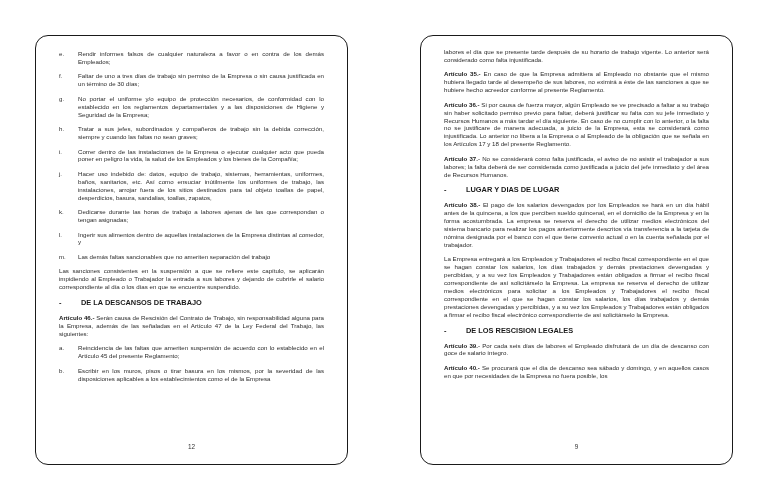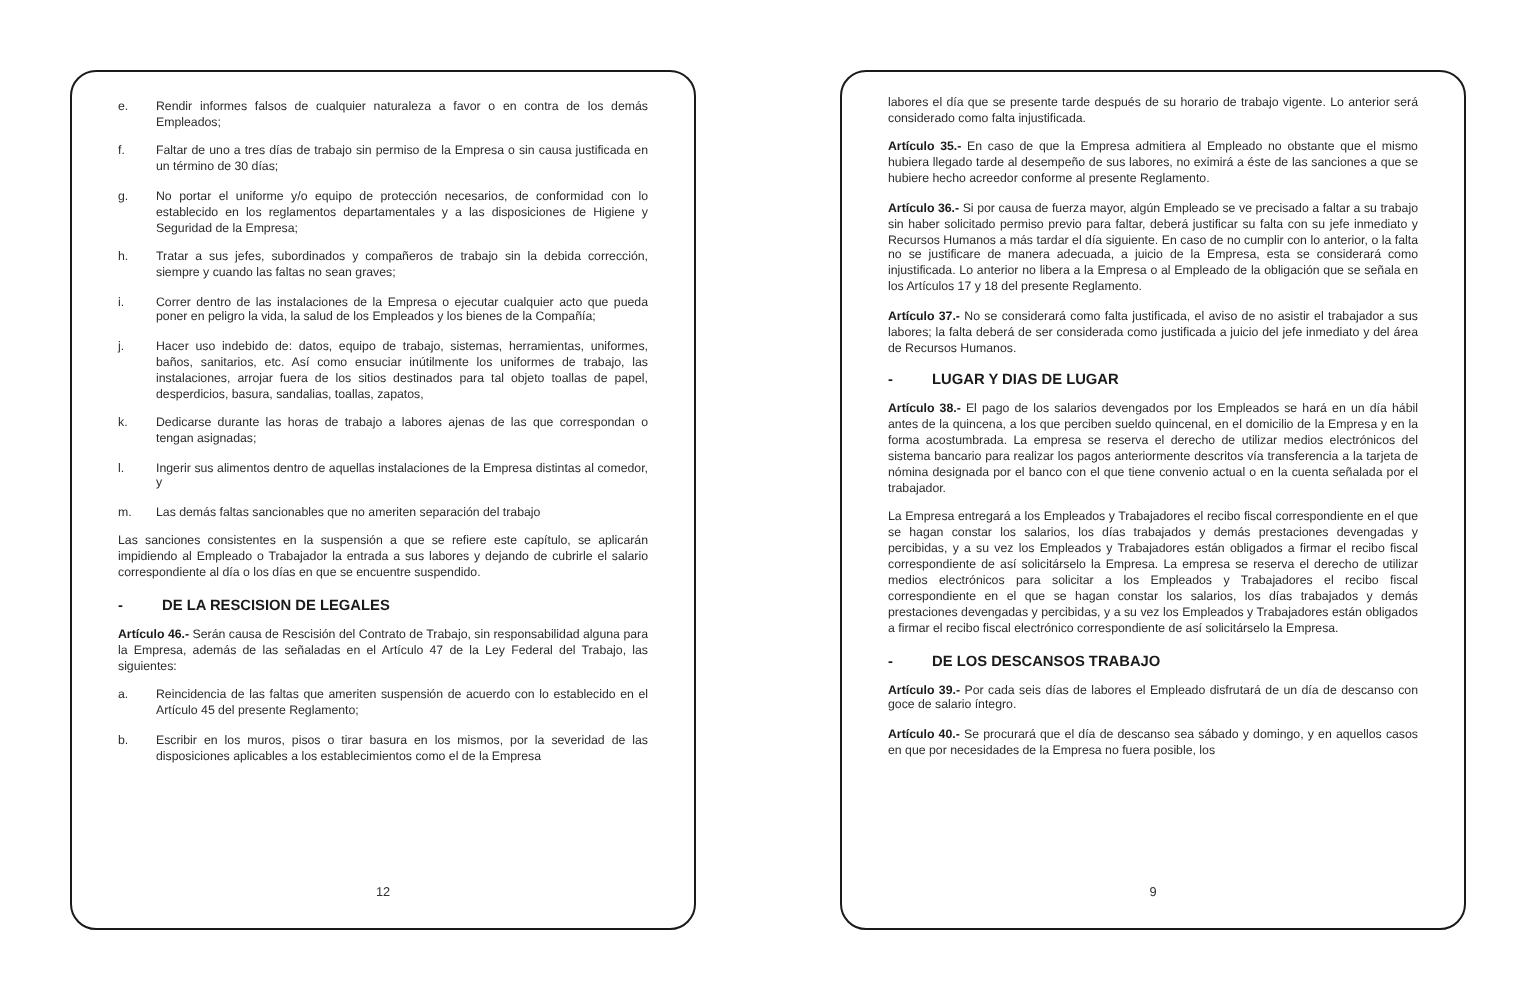--- a/index.html
+++ b/index.html
@@ -59,21 +59,21 @@
           <span class="text">Ingerir sus alimentos dentro de aquellas instalaciones de la Empresa distintas al comedor, y</span>
         </div>
         <div class="item">
           <span class="letter">m.</span>
           <span class="text">Las demás faltas sancionables que no ameriten separación del trabajo</span>
         </div>
       </div>
     <p>Las sanciones consistentes en la suspensión a que se refiere este capítulo, se aplicarán impidiendo al Empleado o Trabajador la entrada a sus labores y dejando de cubrirle el salario correspondiente al día o los días en que se encuentre suspendido.</p>
     <div class="heading">
       <span class="bullet">-</span>
-      <span>DE LA RESCISION DE LEGALES</span>
+      <span>DE LA DESCANSOS DE TRABAJO</span>
     </div>
     <p><span class="art">Artículo 46.-</span><span> Serán causa de Rescisión del Contrato de Trabajo, sin responsabilidad alguna para la Empresa, además de las señaladas en el Artículo 47 de la Ley Federal del Trabajo, las siguientes:</span></p>
     <div id="items-bottom">
         <div class="item">
           <span class="letter">a.</span>
           <span class="text">Reincidencia de las faltas que ameriten suspensión de acuerdo con lo establecido en el Artículo 45 del presente Reglamento;</span>
         </div>
         <div class="item">
           <span class="letter">b.</span>
           <span class="text">Escribir en los muros, pisos o tirar basura en los mismos, por la severidad de las disposiciones aplicables a los establecimientos como el de la Empresa</span>
@@ -90,19 +90,19 @@
     <p><span class="art">Artículo 36.-</span><span> Si por causa de fuerza mayor, algún Empleado se ve precisado a faltar a su trabajo sin haber solicitado permiso previo para faltar, deberá justificar su falta con su jefe inmediato y Recursos Humanos a más tardar el día siguiente. En caso de no cumplir con lo anterior, o la falta no se justificare de manera adecuada, a juicio de la Empresa, esta se considerará como injustificada. Lo anterior no libera a la Empresa o al Empleado de la obligación que se señala en los Artículos 17 y 18 del presente Reglamento.</span></p>
     <p><span class="art">Artículo 37.-</span><span> No se considerará como falta justificada, el aviso de no asistir el trabajador a sus labores; la falta deberá de ser considerada como justificada a juicio del jefe inmediato y del área de Recursos Humanos.</span></p>
     <div class="heading">
       <span class="bullet">-</span>
       <span>LUGAR Y DIAS DE LUGAR</span>
     </div>
     <p><span class="art">Artículo 38.-</span><span> El pago de los salarios devengados por los Empleados se hará en un día hábil antes de la quincena, a los que perciben sueldo quincenal, en el domicilio de la Empresa y en la forma acostumbrada. La empresa se reserva el derecho de utilizar medios electrónicos del sistema bancario para realizar los pagos anteriormente descritos vía transferencia a la tarjeta de nómina designada por el banco con el que tiene convenio actual o en la cuenta señalada por el trabajador.</span></p>
     <p>La Empresa entregará a los Empleados y Trabajadores el recibo fiscal correspondiente en el que se hagan constar los salarios, los días trabajados y demás prestaciones devengadas y percibidas, y a su vez los Empleados y Trabajadores están obligados a firmar el recibo fiscal correspondiente de así solicitárselo la Empresa. La empresa se reserva el derecho de utilizar medios electrónicos para solicitar a los Empleados y Trabajadores el recibo fiscal correspondiente en el que se hagan constar los salarios, los días trabajados y demás prestaciones devengadas y percibidas, y a su vez los Empleados y Trabajadores están obligados a firmar el recibo fiscal electrónico correspondiente de así solicitárselo la Empresa.</p>
     <div class="heading">
       <span class="bullet">-</span>
-      <span>DE LOS DESCANSOS TRABAJO</span>
+      <span>DE LOS RESCISION LEGALES</span>
     </div>
     <p><span class="art">Artículo 39.-</span><span> Por cada seis días de labores el Empleado disfrutará de un día de descanso con goce de salario íntegro.</span></p>
     <p><span class="art">Artículo 40.-</span><span> Se procurará que el día de descanso sea sábado y domingo, y en aquellos casos en que por necesidades de la Empresa no fuera posible, los</span></p>
   </div>
   <div class="pagenum">9</div>
 </div>
 
 </body></html>

